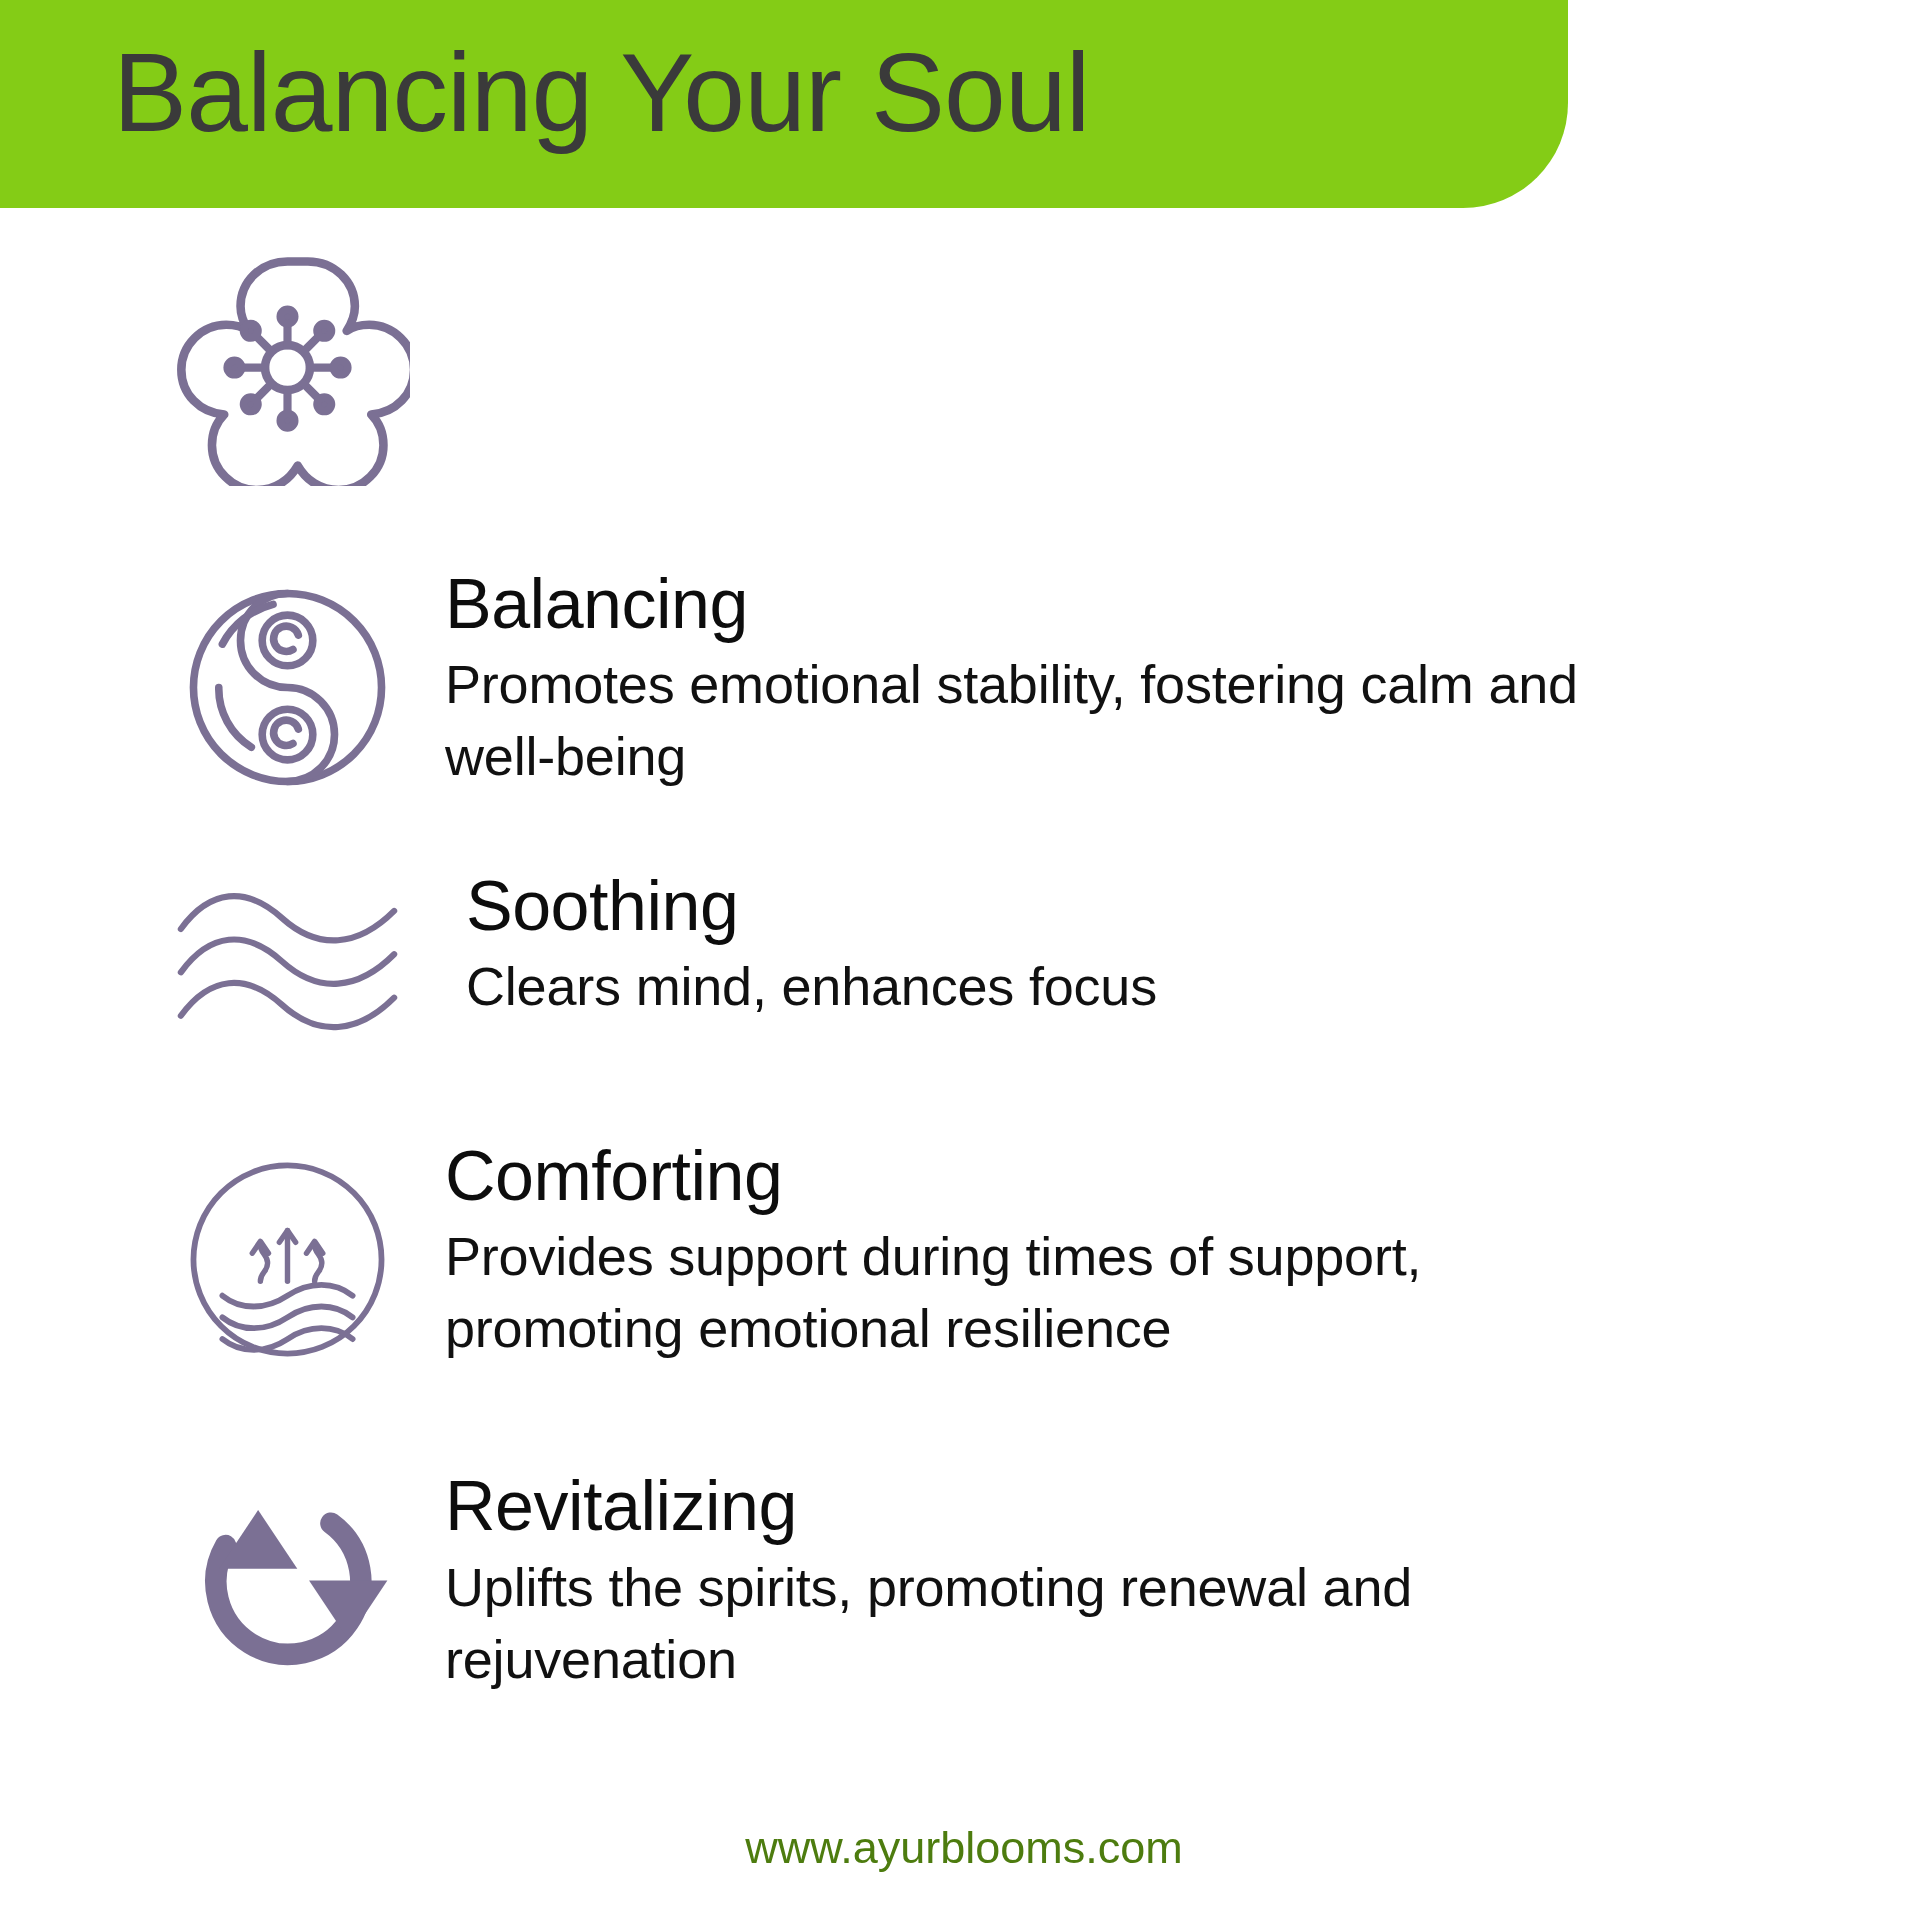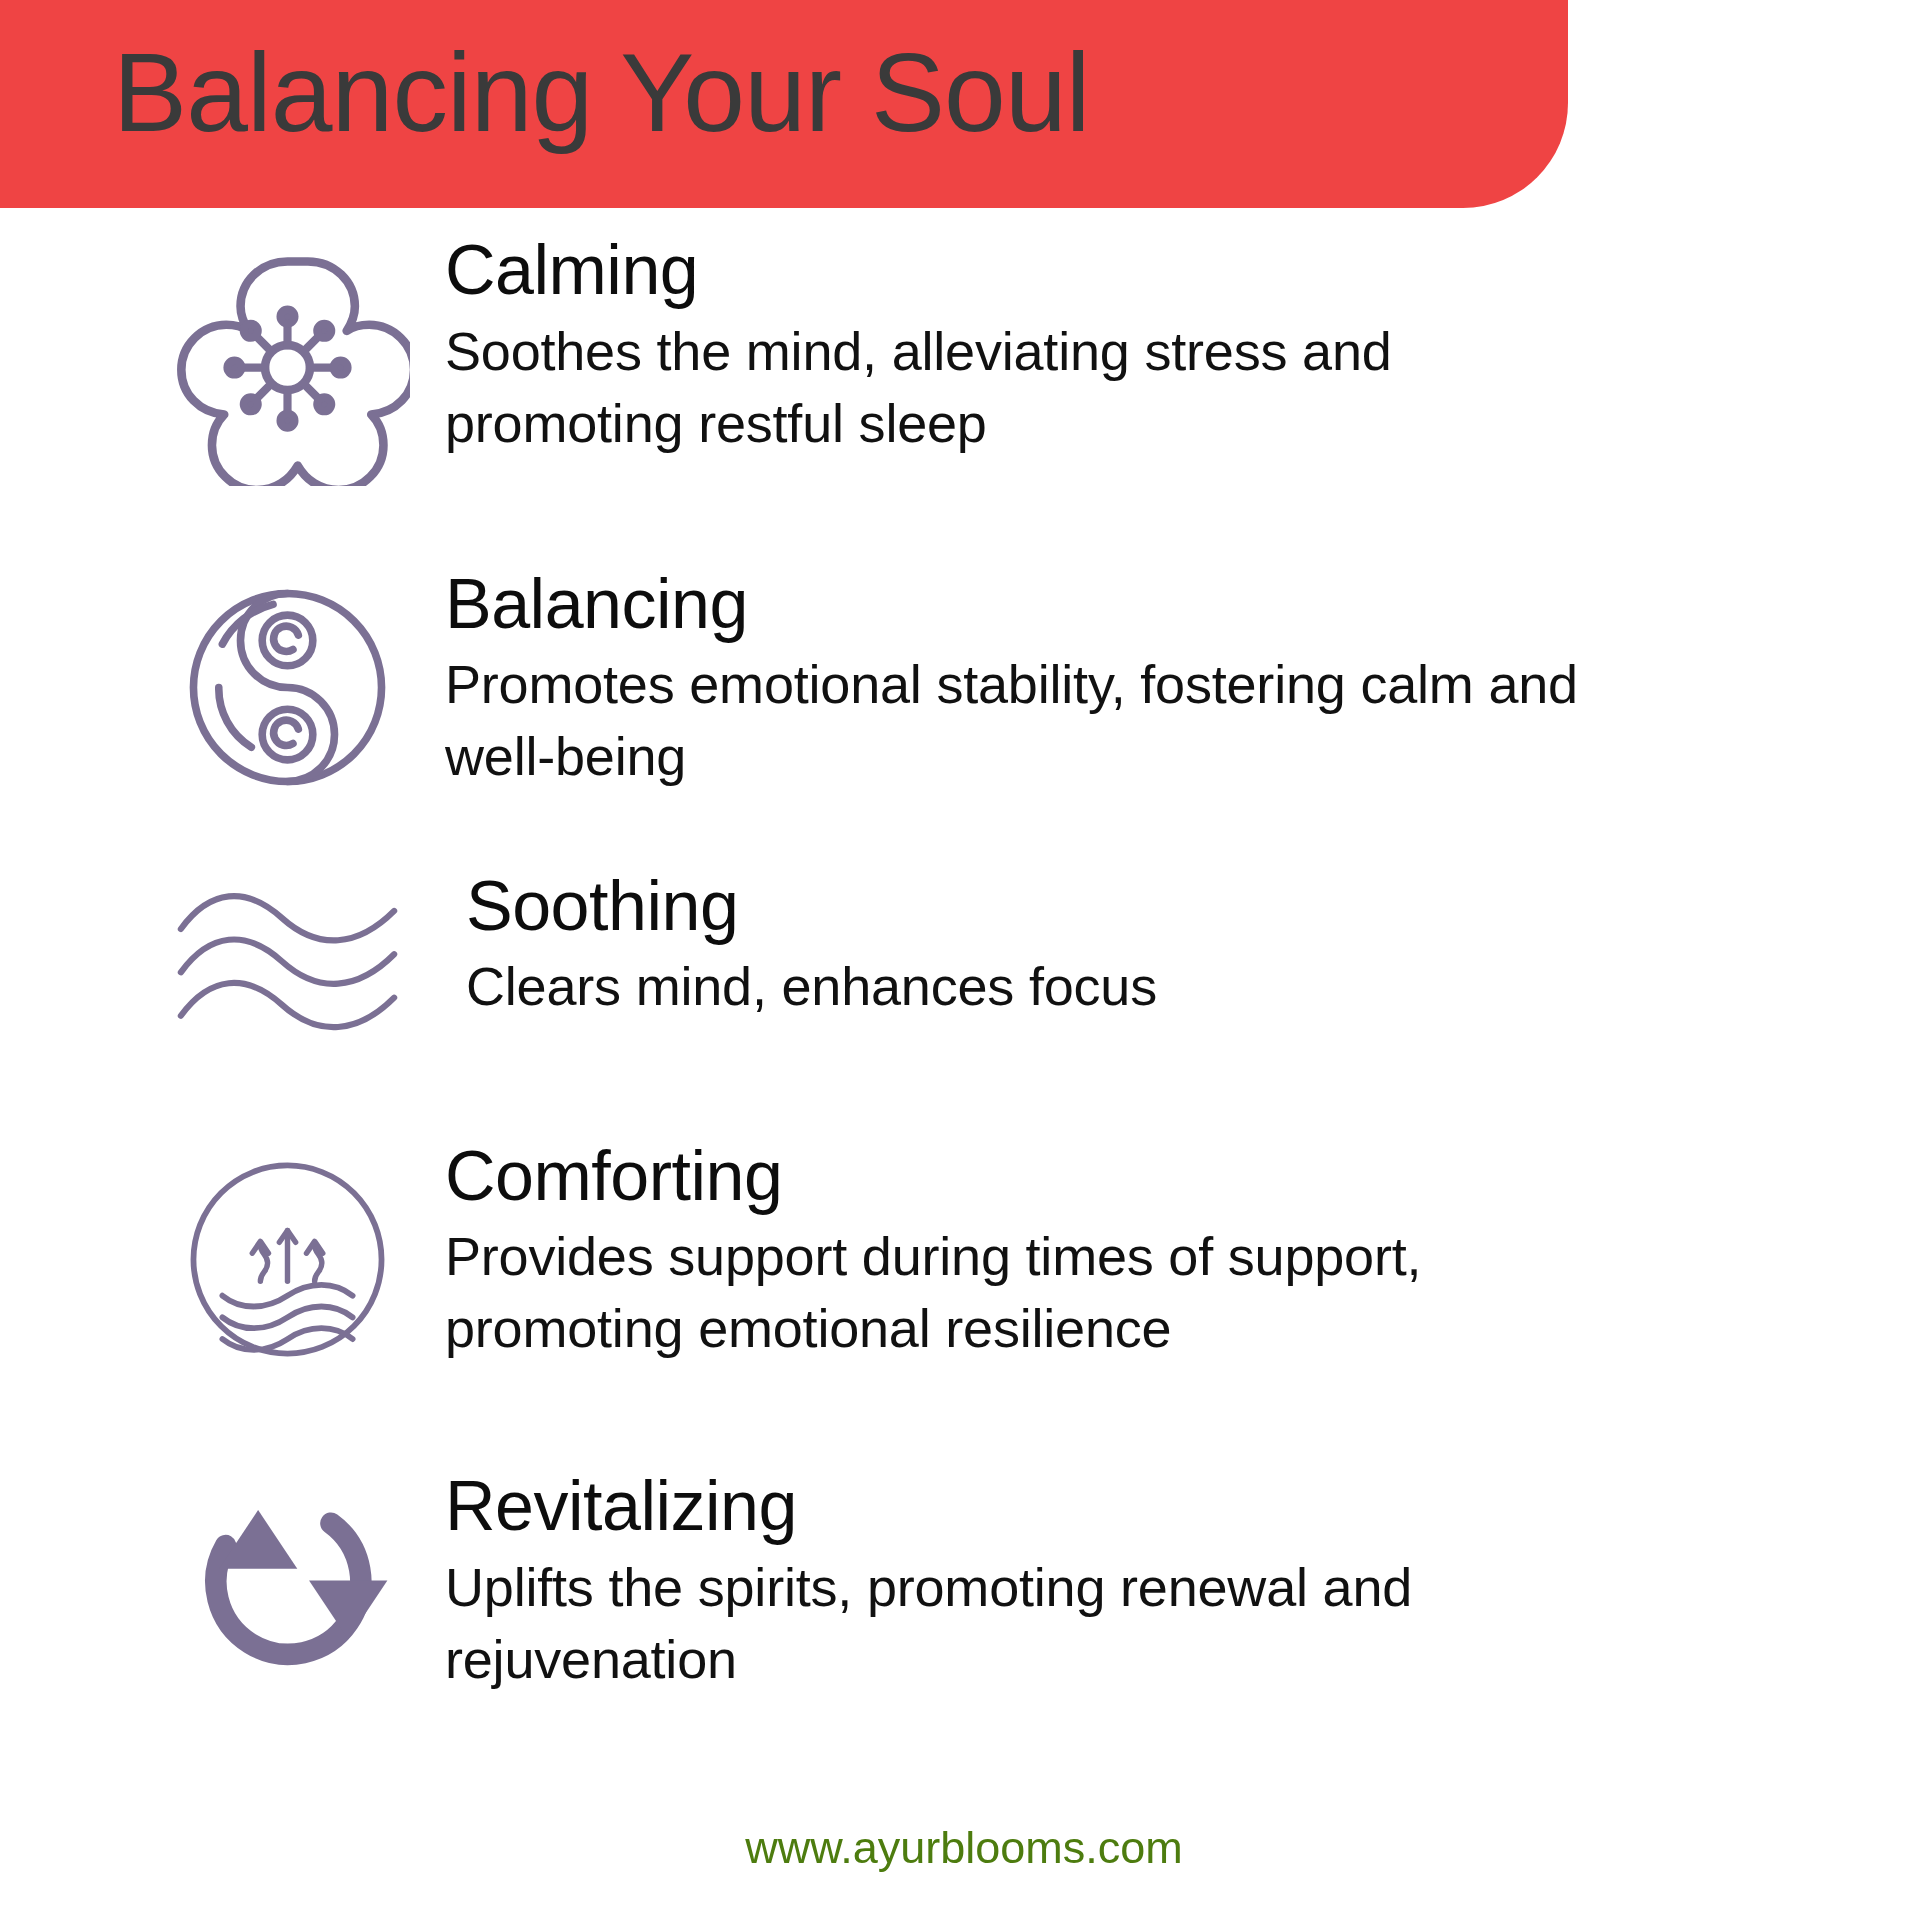--- a/index.html
+++ b/index.html
@@ -16,21 +16,21 @@
     position: relative;
   }
 
   
   .header-banner {
     position: absolute;
     left: 0;
     top: 0;
     width: 1568px;
     height: 208px;
-    background: #ef4444;
+    background: #84cc16;
     border-bottom-right-radius: 105px;
     box-sizing: border-box;
   }
   .header-title {
     position: absolute;
     left: 113px;
     top: 26px;
     font-size: 111px;
     line-height: 1.22;
     font-weight: 400;
@@ -141,24 +141,20 @@
             <circle cx="60" cy="88" r="3.4" fill="#7b7094"></circle>
           <line x1="52" y1="70" x2="44" y2="78"></line>
             <circle cx="42" cy="80" r="3.4" fill="#7b7094"></circle>
           <line x1="49" y1="62" x2="37" y2="62"></line>
             <circle cx="34" cy="62" r="3.4" fill="#7b7094"></circle>
           <line x1="52" y1="54" x2="44" y2="46"></line>
             <circle cx="42" cy="44" r="3.4" fill="#7b7094"></circle>
         </g>
       </svg>
     </div>
-    <div class="feature-text">
-      <div class="feature-title">Calming</div>
-      <div class="feature-desc">Soothes the mind, alleviating stress and promoting restful sleep</div>
-    </div>
   </div>
 
   <div class="feature-row" data-index="1">
     <div class="feature-icon">
       <svg width="217" height="217" viewBox="0 0 120 120" fill="none" stroke="#7b7094" stroke-width="4.2" stroke-linecap="round" stroke-linejoin="round">
         <circle cx="60" cy="60" r="52"></circle>
 
         <path d="M60 8c-14.4 0-26 11.6-26 26s11.6 26 26 26 26 11.6 26 26-11.6 26-26 26"></path>
 
         <path d="M24 36A44 44 0 0 1 52 14"></path>

